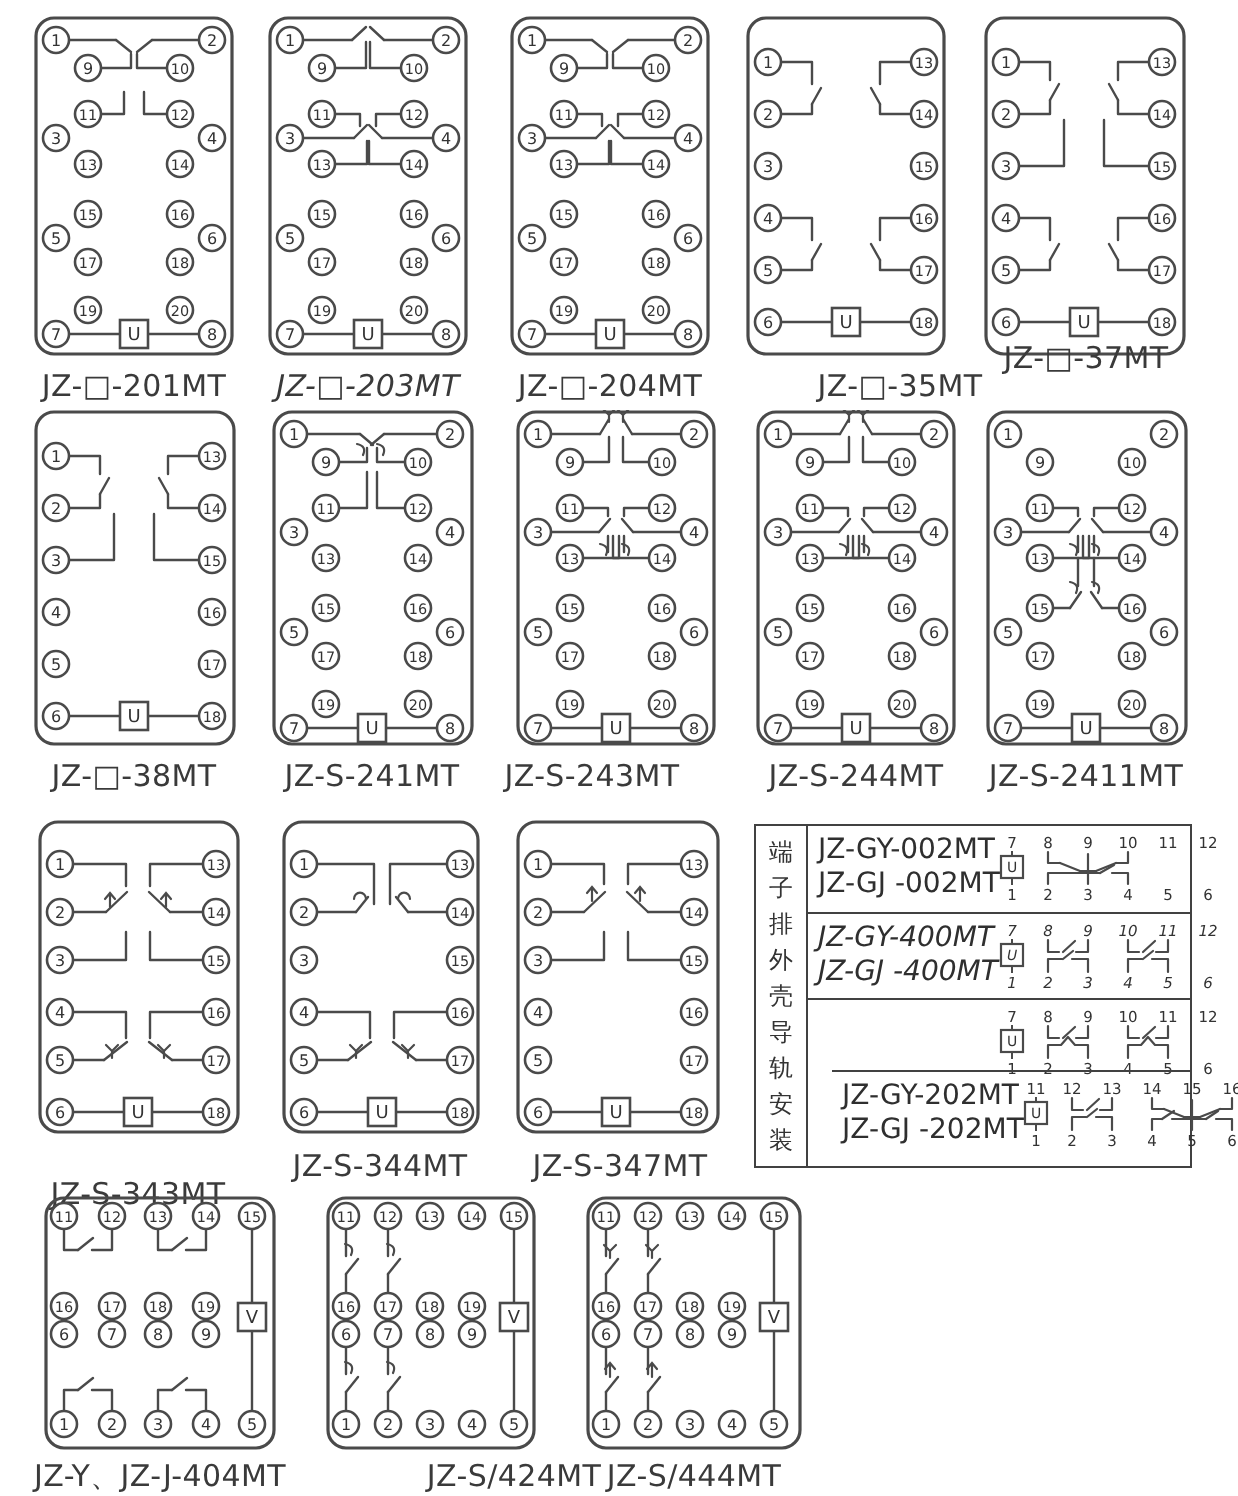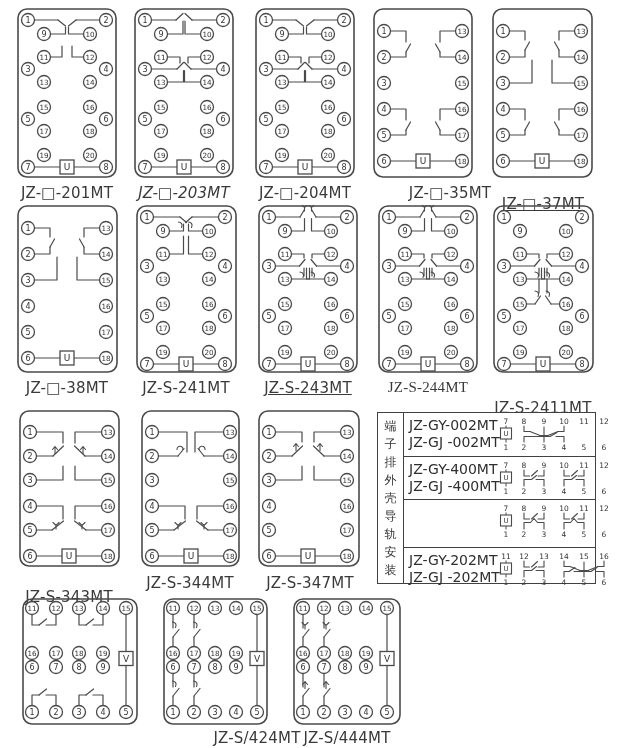--- a/index.html
+++ b/index.html
@@ -462,21 +462,21 @@
         </g>
         <g>
           <circle cx="89" cy="153" r="6.5" fill="#fff" stroke="#4a4a4a" stroke-width="1.3"></circle>
           <text x="89" y="155.8" text-anchor="middle" font-size="7.2" font-family="&quot;DejaVu Sans&quot;,sans-serif">18</text>
         </g>
         <g>
           <rect x="43" y="146" width="14" height="14" fill="#fff" stroke="#4a4a4a" stroke-width="1.3"></rect>
           <text x="50" y="156.2" text-anchor="middle" font-size="9" font-family="&quot;DejaVu Sans&quot;,sans-serif">U</text>
         </g>
       </svg></div>
-    <div class="caption" style="left: 543px; top: 195px; text-decoration: underline;">JZ-□-37MT</div>
+    <div class="caption" style="left: 543px; top: 170px;">JZ-□-37MT</div>
     <div class="card" style="left: 17px; top: 205px; width: 101px; height: 168px;"><svg width="101" height="168" viewBox="0 0 101 168">
         <rect x="1" y="1" width="99" height="166" rx="9" ry="9" fill="none" stroke="#4a4a4a" stroke-width="1.6"></rect>
         <path d="M17.5,23 H33 V32" fill="none" stroke="#4a4a4a" stroke-width="1.2" stroke-linecap="round" stroke-linejoin="round"></path>
         <path d="M33,42 L37.5,34" fill="none" stroke="#4a4a4a" stroke-width="1.2" stroke-linecap="round" stroke-linejoin="round"></path>
         <path d="M17.5,49 H33 V42" fill="none" stroke="#4a4a4a" stroke-width="1.2" stroke-linecap="round" stroke-linejoin="round"></path>
         <path d="M17.5,75 H40 V52" fill="none" stroke="#4a4a4a" stroke-width="1.2" stroke-linecap="round" stroke-linejoin="round"></path>
         <path d="M82.5,23 H67 V32" fill="none" stroke="#4a4a4a" stroke-width="1.2" stroke-linecap="round" stroke-linejoin="round"></path>
         <path d="M67,42 L62.5,34" fill="none" stroke="#4a4a4a" stroke-width="1.2" stroke-linecap="round" stroke-linejoin="round"></path>
         <path d="M82.5,49 H67 V42" fill="none" stroke="#4a4a4a" stroke-width="1.2" stroke-linecap="round" stroke-linejoin="round"></path>
         <path d="M82.5,75 H60 V52" fill="none" stroke="#4a4a4a" stroke-width="1.2" stroke-linecap="round" stroke-linejoin="round"></path>
@@ -738,21 +738,21 @@
         </g>
         <g>
           <circle cx="89" cy="159" r="6.5" fill="#fff" stroke="#4a4a4a" stroke-width="1.3"></circle>
           <text x="89" y="161.8" text-anchor="middle" font-size="8" font-family="&quot;DejaVu Sans&quot;,sans-serif">8</text>
         </g>
         <g>
           <rect x="43" y="152" width="14" height="14" fill="#fff" stroke="#4a4a4a" stroke-width="1.3"></rect>
           <text x="50" y="162.2" text-anchor="middle" font-size="9" font-family="&quot;DejaVu Sans&quot;,sans-serif">U</text>
         </g>
       </svg></div>
-    <div class="caption" style="left: 308px; top: 379px; text-decoration: underline;">JZ-S-243MT</div>
+    <div class="caption" style="left: 296px; top: 379px;">JZ-S-243MT</div>
     <div class="card" style="left: 378px; top: 205px; width: 100px; height: 168px;"><svg width="100" height="168" viewBox="0 0 100 168">
         <rect x="1" y="1" width="98" height="166" rx="9" ry="9" fill="none" stroke="#4a4a4a" stroke-width="1.6"></rect>
         <path d="M17.5,12 H42" fill="none" stroke="#4a4a4a" stroke-width="1.2" stroke-linecap="round" stroke-linejoin="round"></path>
         <path d="M42,12 L46.5,4.5" fill="none" stroke="#4a4a4a" stroke-width="1.2" stroke-linecap="round" stroke-linejoin="round"></path>
         <path d="M33.5,26 H46.5 V13.5" fill="none" stroke="#4a4a4a" stroke-width="1.2" stroke-linecap="round" stroke-linejoin="round"></path>
         <path d="M82.5,12 H58" fill="none" stroke="#4a4a4a" stroke-width="1.2" stroke-linecap="round" stroke-linejoin="round"></path>
         <path d="M58,12 L53.5,4.5" fill="none" stroke="#4a4a4a" stroke-width="1.2" stroke-linecap="round" stroke-linejoin="round"></path>
         <path d="M66.5,26 H53.5 V13.5" fill="none" stroke="#4a4a4a" stroke-width="1.2" stroke-linecap="round" stroke-linejoin="round"></path>
         <path d="M33.5,49 H46 V53" fill="none" stroke="#4a4a4a" stroke-width="1.2" stroke-linecap="round" stroke-linejoin="round"></path>
         <path d="M17.5,61 H41.5" fill="none" stroke="#4a4a4a" stroke-width="1.2" stroke-linecap="round" stroke-linejoin="round"></path>
@@ -848,21 +848,21 @@
         </g>
         <g>
           <circle cx="89" cy="159" r="6.5" fill="#fff" stroke="#4a4a4a" stroke-width="1.3"></circle>
           <text x="89" y="161.8" text-anchor="middle" font-size="8" font-family="&quot;DejaVu Sans&quot;,sans-serif">8</text>
         </g>
         <g>
           <rect x="43" y="152" width="14" height="14" fill="#fff" stroke="#4a4a4a" stroke-width="1.3"></rect>
           <text x="50" y="162.2" text-anchor="middle" font-size="9" font-family="&quot;DejaVu Sans&quot;,sans-serif">U</text>
         </g>
       </svg></div>
-    <div class="caption" style="left: 428px; top: 379px; font-family: Liberation Serif, serif;">JZ-S-244MT</div>
+    <div class="caption" style="left: 428px; top: 379px;">JZ-S-244MT</div>
     <div class="card" style="left: 493px; top: 205px; width: 101px; height: 168px;"><svg width="101" height="168" viewBox="0 0 101 168">
         <rect x="1" y="1" width="99" height="166" rx="9" ry="9" fill="none" stroke="#4a4a4a" stroke-width="1.6"></rect>
         <path d="M33.5,49 H46 V53" fill="none" stroke="#4a4a4a" stroke-width="1.2" stroke-linecap="round" stroke-linejoin="round"></path>
         <path d="M17.5,61 H41.5" fill="none" stroke="#4a4a4a" stroke-width="1.2" stroke-linecap="round" stroke-linejoin="round"></path>
         <path d="M41.5,61 L47,54.5" fill="none" stroke="#4a4a4a" stroke-width="1.2" stroke-linecap="round" stroke-linejoin="round"></path>
         <path d="M46,63 V71" fill="none" stroke="#4a4a4a" stroke-width="1.2" stroke-linecap="round" stroke-linejoin="round"></path>
         <path d="M33.5,74 H51.5 V63" fill="none" stroke="#4a4a4a" stroke-width="1.2" stroke-linecap="round" stroke-linejoin="round"></path>
         <path d="M66.5,49 H54 V53" fill="none" stroke="#4a4a4a" stroke-width="1.2" stroke-linecap="round" stroke-linejoin="round"></path>
         <path d="M82.5,61 H58.5" fill="none" stroke="#4a4a4a" stroke-width="1.2" stroke-linecap="round" stroke-linejoin="round"></path>
         <path d="M58.5,61 L53,54.5" fill="none" stroke="#4a4a4a" stroke-width="1.2" stroke-linecap="round" stroke-linejoin="round"></path>
@@ -958,21 +958,21 @@
         </g>
         <g>
           <circle cx="89" cy="159" r="6.5" fill="#fff" stroke="#4a4a4a" stroke-width="1.3"></circle>
           <text x="89" y="161.8" text-anchor="middle" font-size="8" font-family="&quot;DejaVu Sans&quot;,sans-serif">8</text>
         </g>
         <g>
           <rect x="43" y="152" width="14" height="14" fill="#fff" stroke="#4a4a4a" stroke-width="1.3"></rect>
           <text x="50" y="162.2" text-anchor="middle" font-size="9" font-family="&quot;DejaVu Sans&quot;,sans-serif">U</text>
         </g>
       </svg></div>
-    <div class="caption" style="left: 543px; top: 399px;">JZ-S-2411MT</div>
+    <div class="caption" style="left: 543px; top: 379px;">JZ-S-2411MT</div>
     <div class="card" style="left: 19px; top: 410px; width: 101px; height: 157px;"><svg width="101" height="157" viewBox="0 0 101 157">
         <rect x="1" y="1" width="99" height="155" rx="9" ry="9" fill="none" stroke="#4a4a4a" stroke-width="1.6"></rect>
         <path d="M17.5,22 H44 V33" fill="none" stroke="#4a4a4a" stroke-width="1.2" stroke-linecap="round" stroke-linejoin="round"></path>
         <path d="M17.5,46 H34" fill="none" stroke="#4a4a4a" stroke-width="1.2" stroke-linecap="round" stroke-linejoin="round"></path>
         <path d="M34,46 L44.5,36" fill="none" stroke="#4a4a4a" stroke-width="1.2" stroke-linecap="round" stroke-linejoin="round"></path>
         <path d="M17.5,70 H44 V56" fill="none" stroke="#4a4a4a" stroke-width="1.2" stroke-linecap="round" stroke-linejoin="round"></path>
         <path d="M82.5,22 H56 V33" fill="none" stroke="#4a4a4a" stroke-width="1.2" stroke-linecap="round" stroke-linejoin="round"></path>
         <path d="M82.5,46 H66" fill="none" stroke="#4a4a4a" stroke-width="1.2" stroke-linecap="round" stroke-linejoin="round"></path>
         <path d="M66,46 L55.5,36" fill="none" stroke="#4a4a4a" stroke-width="1.2" stroke-linecap="round" stroke-linejoin="round"></path>
         <path d="M82.5,70 H56 V56" fill="none" stroke="#4a4a4a" stroke-width="1.2" stroke-linecap="round" stroke-linejoin="round"></path>
@@ -1270,20 +1270,21 @@
         </g>
         <g>
           <circle cx="104" cy="114" r="6.5" fill="#fff" stroke="#4a4a4a" stroke-width="1.3"></circle>
           <text x="104" y="116.8" text-anchor="middle" font-size="8" font-family="&quot;DejaVu Sans&quot;,sans-serif">5</text>
         </g>
         <g>
           <rect x="97" y="53.5" width="14" height="14" fill="#fff" stroke="#4a4a4a" stroke-width="1.3"></rect>
           <text x="104" y="63.7" text-anchor="middle" font-size="9" font-family="&quot;DejaVu Sans&quot;,sans-serif">V</text>
         </g>
       </svg></div>
+    <div class="caption" style="left: 80px; top: 729px;">JZ-Y、JZ-J-404MT</div>
     <div class="card" style="left: 163px; top: 598px; width: 105px; height: 127px;"><svg width="105" height="127" viewBox="0 0 105 127">
         <rect x="1" y="1" width="103" height="125" rx="9" ry="9" fill="none" stroke="#4a4a4a" stroke-width="1.6"></rect>
         <path d="M94,16.5 V53.5" fill="none" stroke="#4a4a4a" stroke-width="1.2" stroke-linecap="round" stroke-linejoin="round"></path>
         <path d="M94,67.5 V107.5" fill="none" stroke="#4a4a4a" stroke-width="1.2" stroke-linecap="round" stroke-linejoin="round"></path>
         <path d="M10,16.5 V30" fill="none" stroke="#4a4a4a" stroke-width="1.2" stroke-linecap="round" stroke-linejoin="round"></path>
         <path d="M10,48.5 V39" fill="none" stroke="#4a4a4a" stroke-width="1.2" stroke-linecap="round" stroke-linejoin="round"></path>
         <path d="M10,39 L16,31.5" fill="none" stroke="#4a4a4a" stroke-width="1.2" stroke-linecap="round" stroke-linejoin="round"></path>
         <path d="M31,16.5 V30" fill="none" stroke="#4a4a4a" stroke-width="1.2" stroke-linecap="round" stroke-linejoin="round"></path>
         <path d="M31,48.5 V39" fill="none" stroke="#4a4a4a" stroke-width="1.2" stroke-linecap="round" stroke-linejoin="round"></path>
         <path d="M31,39 L37,31.5" fill="none" stroke="#4a4a4a" stroke-width="1.2" stroke-linecap="round" stroke-linejoin="round"></path>
@@ -1514,21 +1515,21 @@
           <path d="M52,20.5 L62,16.5" fill="none" stroke="#4a4a4a" stroke-width="1.1" stroke-linecap="round" stroke-linejoin="round"></path>
           <path d="M62,16.5 H68 V11" fill="none" stroke="#4a4a4a" stroke-width="1.1" stroke-linecap="round" stroke-linejoin="round"></path>
           <path d="M48,12 V20.5" fill="none" stroke="#4a4a4a" stroke-width="1.1" stroke-linecap="round" stroke-linejoin="round"></path>
           <path d="M28,27 V21.5 H48" fill="none" stroke="#4a4a4a" stroke-width="1.1" stroke-linecap="round" stroke-linejoin="round"></path>
           <path d="M48,21.5 V27" fill="none" stroke="#4a4a4a" stroke-width="1.1" stroke-linecap="round" stroke-linejoin="round"></path>
           <path d="M48,21.5 H54" fill="none" stroke="#4a4a4a" stroke-width="1.1" stroke-linecap="round" stroke-linejoin="round"></path>
           <path d="M54,21.5 L61,17.5" fill="none" stroke="#4a4a4a" stroke-width="1.1" stroke-linecap="round" stroke-linejoin="round"></path>
           <path d="M60,21.5 H68 V27" fill="none" stroke="#4a4a4a" stroke-width="1.1" stroke-linecap="round" stroke-linejoin="round"></path>
         </svg>
       </div>
-      <div class="trow" style="top: 43px;">
+      <div class="trow" style="top: 43px; font-style: italic;">
         <div class="models">
           <div>JZ-GY-400MT</div>
           <div>JZ-GJ -400MT</div>
         </div>
         <svg width="118" height="38" viewBox="0 0 118 38" class="minisvg">
           <g>
             <text x="10" y="9" text-anchor="middle" font-size="7.5">7</text>
             <path d="M10,10.5 V13 M10,24 V27.5" stroke="#4a4a4a" stroke-width="1" fill="none"></path>
             <rect x="4.5" y="13" width="11" height="11" fill="#fff" stroke="#4a4a4a" stroke-width="1.1"></rect>
             <text x="10" y="21.2" text-anchor="middle" font-size="7">U</text>
@@ -1580,21 +1581,21 @@
           <path d="M28,11 V17 H33.5" fill="none" stroke="#4a4a4a" stroke-width="1.1" stroke-linecap="round" stroke-linejoin="round"></path>
           <path d="M35.5,17 L41.5,11.5" fill="none" stroke="#4a4a4a" stroke-width="1.1" stroke-linecap="round" stroke-linejoin="round"></path>
           <path d="M42,17 H48 V11" fill="none" stroke="#4a4a4a" stroke-width="1.1" stroke-linecap="round" stroke-linejoin="round"></path>
           <path d="M68,11 V17 H73.5" fill="none" stroke="#4a4a4a" stroke-width="1.1" stroke-linecap="round" stroke-linejoin="round"></path>
           <path d="M75.5,17 L81.5,11.5" fill="none" stroke="#4a4a4a" stroke-width="1.1" stroke-linecap="round" stroke-linejoin="round"></path>
           <path d="M82,17 H88 V11" fill="none" stroke="#4a4a4a" stroke-width="1.1" stroke-linecap="round" stroke-linejoin="round"></path>
           <path d="M28,27 V20.5 H34.5 L38,16.5 L41.5,20.5 H48 V27" fill="none" stroke="#4a4a4a" stroke-width="1.1" stroke-linecap="round" stroke-linejoin="round"></path>
           <path d="M68,27 V20.5 H74.5 L78,16.5 L81.5,20.5 H88 V27" fill="none" stroke="#4a4a4a" stroke-width="1.1" stroke-linecap="round" stroke-linejoin="round"></path>
         </svg>
       </div>
-      <div class="trow" style="top: 134px;">
+      <div class="trow" style="top: 122px; margin-left: 12px;">
         <div class="models">
           <div>JZ-GY-202MT</div>
           <div>JZ-GJ -202MT</div>
         </div>
         <svg width="118" height="38" viewBox="0 0 118 38" class="minisvg">
           <g>
             <text x="10" y="9" text-anchor="middle" font-size="7.5">11</text>
             <path d="M10,10.5 V13 M10,24 V27.5" stroke="#4a4a4a" stroke-width="1" fill="none"></path>
             <rect x="4.5" y="13" width="11" height="11" fill="#fff" stroke="#4a4a4a" stroke-width="1.1"></rect>
             <text x="10" y="21.2" text-anchor="middle" font-size="7">U</text>

